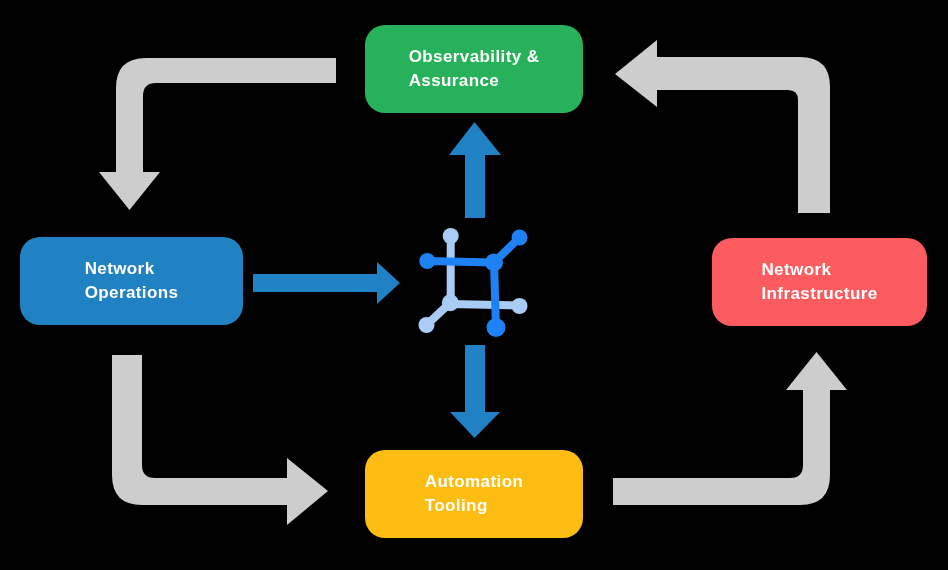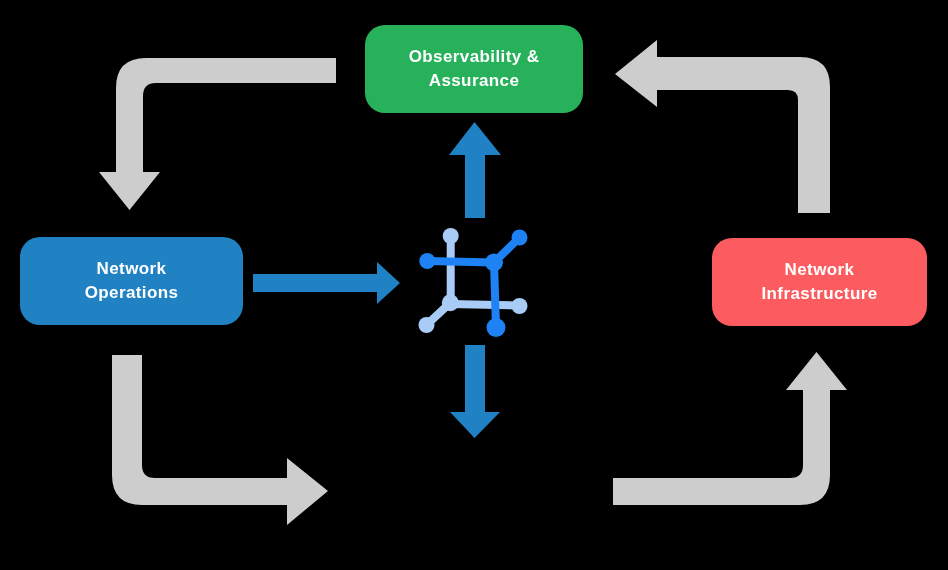--- a/index.html
+++ b/index.html
@@ -16,21 +16,20 @@
     width: 948px; height: 570px;
   }
   .node {
     position: absolute;
     width: 218px;
     height: 88px;
     border-radius: 20px;
     display: flex;
     align-items: center;
     justify-content: center;
-    text-align: center;
   }
   .node-label {
     color: #ffffff;
     font-size: 17px;
     font-weight: 600;
     line-height: 24px;
     letter-spacing: 0.4px;
     white-space: pre-line;
   }
   .node-observability { left: 365px; top: 25px; }
@@ -92,14 +91,18 @@
   <div class="node node-operations" style="background: rgb(32, 129, 195);">
     <div class="node-label">Network
 Operations</div>
   </div>
 
   <div class="node node-infrastructure" style="background: rgb(252, 92, 95);">
     <div class="node-label">Network
 Infrastructure</div>
   </div>
 
+  <div class="node node-automation" style="background: rgb(253, 188, 17);">
+    <div class="node-label">Automation
+Tooling</div>
+  </div>
 
 </div>
 
 </body></html>

